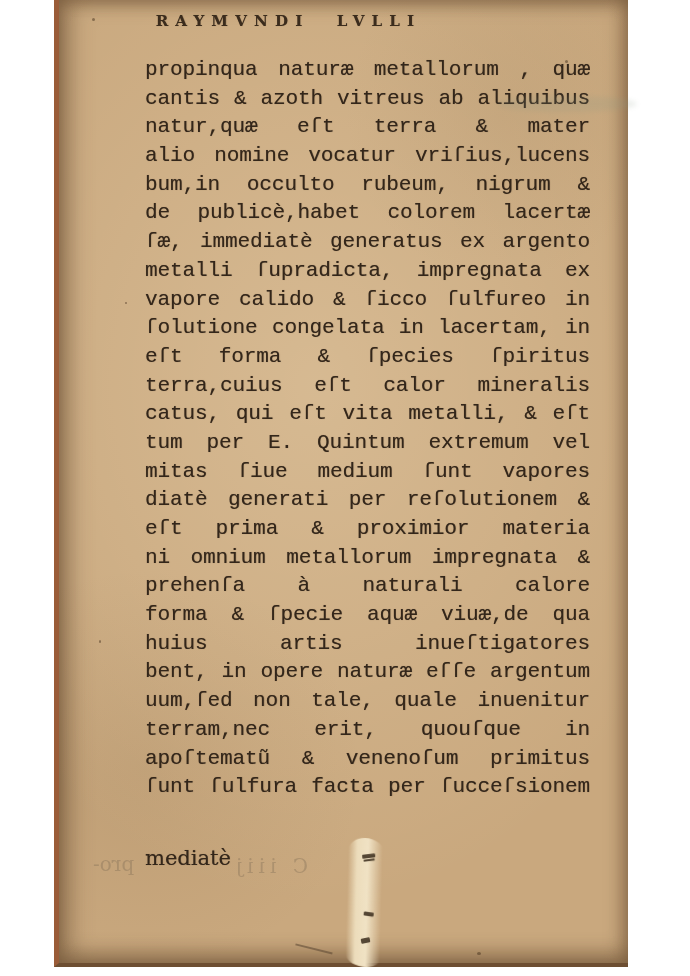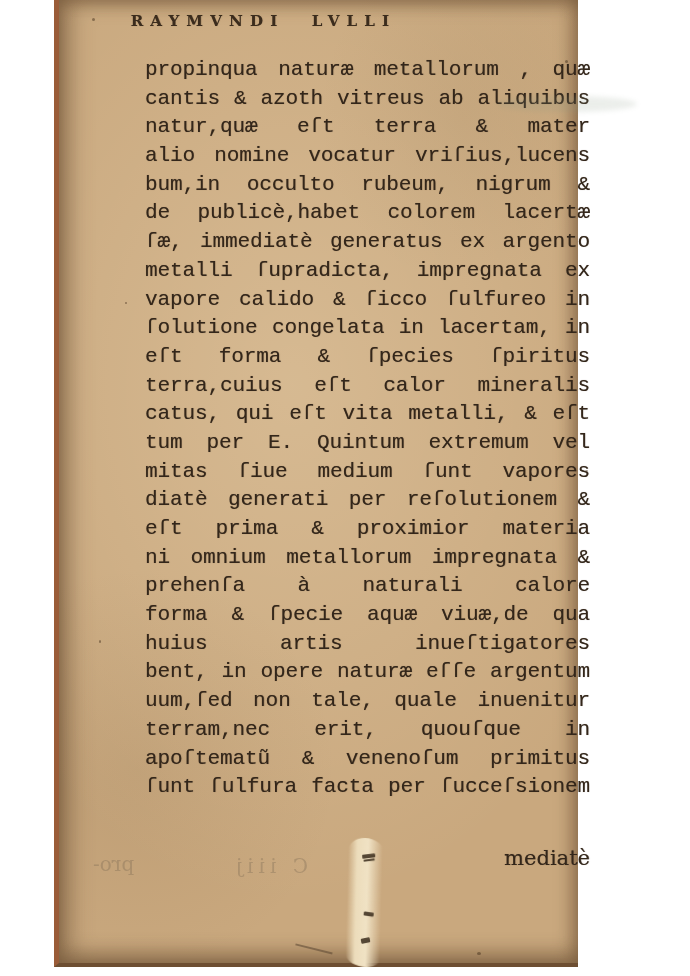--- a/index.html
+++ b/index.html
@@ -1,17 +1,17 @@
 <!DOCTYPE html>
 <html style="--paper: #c9a87e; --paper-dark: #ae8c64; --ink: #33261a; --page-edge: #9a5c38; --tear-light: #ecdcbb; --showthrough-ink: #6f604c; --stain-green: #8a9a85;"><head>
 <meta charset="utf-8">
 <style>
   html,body{margin:0;padding:0;background:#ffffff;width:690px;height:976px;overflow:hidden;
     font-family:"DejaVu Serif", serif;}
-  .scan{position:absolute;left:54px;top:0;width:524px;height:967px;
+  .scan{position:absolute;left:54px;top:0;width:574px;height:967px;
     background:
       radial-gradient(ellipse 120% 90% at 45% 40%, rgba(255,238,205,0.25), rgba(0,0,0,0) 60%),
       radial-gradient(ellipse 40% 25% at 78% 12%, rgba(120,95,60,0.10), rgba(0,0,0,0) 70%),
       radial-gradient(ellipse 55% 30% at 15% 80%, rgba(120,90,55,0.12), rgba(0,0,0,0) 70%),
       radial-gradient(ellipse 140% 110% at 50% 50%, var(--paper,#c9a87e) 55%, var(--paper-dark,#b08e66) 100%);
     box-shadow:
       inset 12px 0 22px rgba(92,66,40,0.40),
       inset -9px 0 16px rgba(92,66,40,0.28),
       inset 0 -12px 18px rgba(92,66,40,0.33),
       inset 0 7px 12px rgba(92,66,40,0.18);
@@ -19,21 +19,21 @@
     border-bottom:4px solid #6d4e32;
     box-sizing:border-box;}
   .header{position:absolute;top:12px;left:0;width:100%;text-align:center;
     transform:translateX(-55px);
     font-size:15px;font-weight:600;letter-spacing:0.48em;word-spacing:1.0em;
     color:#3b2c1d;text-shadow:0.3px 0.3px 0.7px rgba(59,44,29,0.45);}
   .textblock{position:absolute;left:86px;top:56px;width:445px;color:var(--ink,#33261a);font-family:Liberation Mono, monospace;}
   .line{height:28.7px;line-height:28.7px;font-size:21px;letter-spacing:-0.1px;
     text-align:justify;text-align-last:justify;overflow:hidden;white-space:normal;
     text-shadow:0.35px 0.35px 0.7px rgba(47,35,23,0.5);}
-  .catchword{position:absolute;top:846px;left:86px;width:445px;text-align:right;
+  .catchword{position:absolute;top:846px;left:86px;width:445px;
     font-size:21px;color:var(--ink,#33261a);
     text-shadow:0.35px 0.35px 0.7px rgba(47,35,23,0.5);}
   .showthrough{position:absolute;transform:scaleX(-1);opacity:0.30;
     color:var(--showthrough-ink,#6f604c);filter:blur(0.6px);font-size:20px;}
   .st-left{left:34px;top:852px;}
   .st-sig{left:172px;top:854px;letter-spacing:0.25em;}
   .tear{position:absolute;left:288px;top:838px;width:36px;height:129px;
     transform:rotate(1.5deg);
     background:linear-gradient(90deg, rgba(0,0,0,0) 0%, var(--tear-light,#ecdcbb) 25%, #f0e2c4 55%, rgba(0,0,0,0) 95%);
     border-radius:45% 55% 40% 60%/10% 12% 8% 10%;filter:blur(0.4px);}

